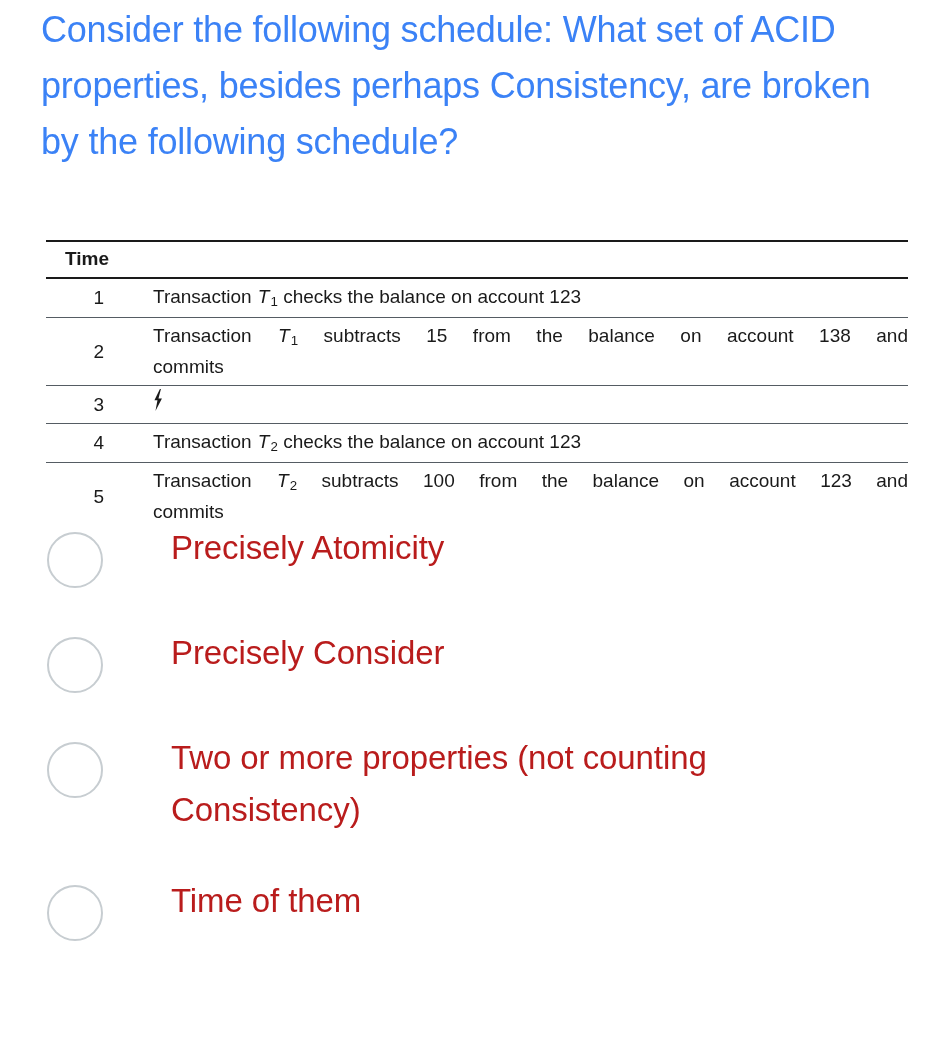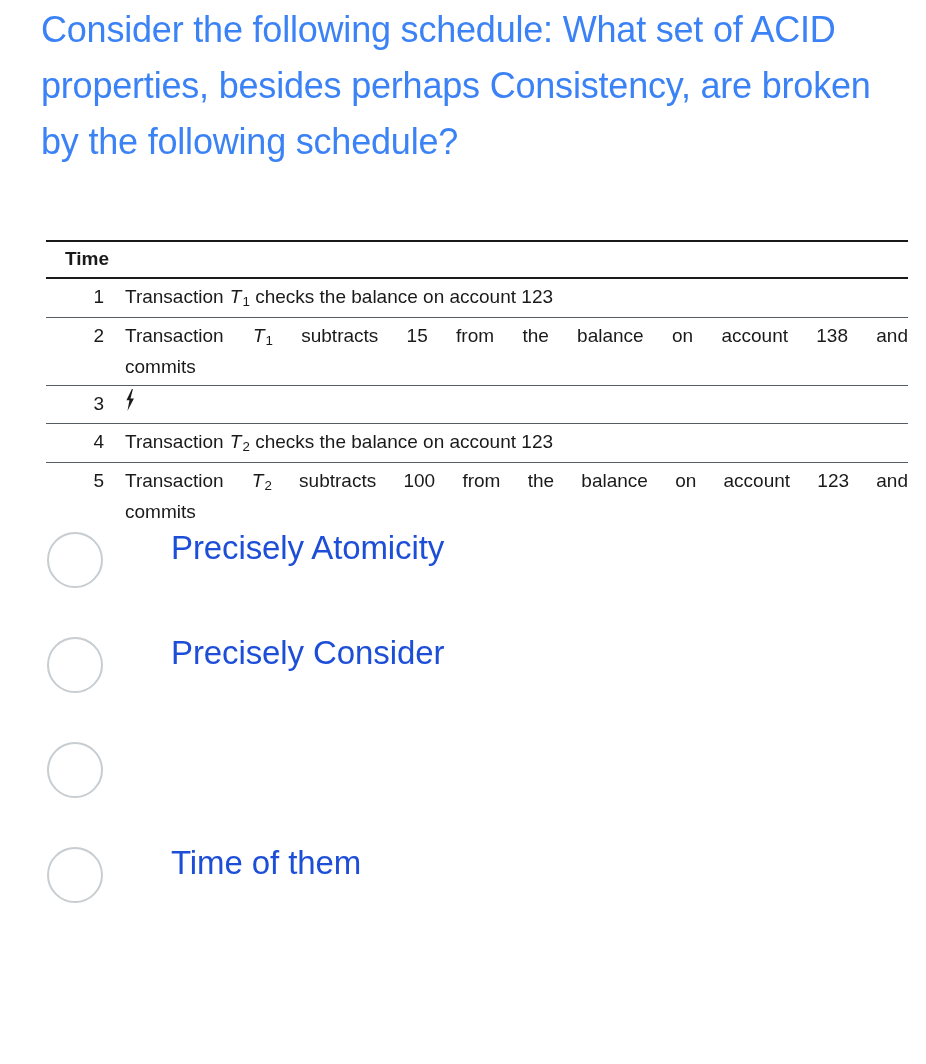--- a/index.html
+++ b/index.html
@@ -47,21 +47,22 @@
   .tbl-rule-mid {
     height: 0;
     border-top: 2px solid #1a1a1a;
   }
   .tbl-rule-row {
     height: 0;
     border-top: 1px solid #555c63;
   }
   .tbl-row {
     display: flex;
-    align-items: flex-start;
+    align-items: center;
+    gap: 28px;
   }
   .tbl-head {
     padding: 6px 0 7px 0;
     font-weight: bold;
   }
   .cell-time {
     width: 79px;
     flex: 0 0 79px;
     text-align: right;
     padding-right: 21px;
@@ -133,21 +134,21 @@
     border: 2px solid #c7cdd1;
     border-radius: 50%;
     background: #ffffff;
     margin-top: 10px;
     margin-left: 6px;
   }
   .answer-label {
     margin-left: 68px;
     font-size: 33px;
     line-height: 52px;
-    color: #1d4ed8;
+    color: #b91c1c;
     font-weight: 400;
     letter-spacing: -0.1px;
     max-width: 700px;
   }
 </style>
 </head>
 <body>
 
 <div class="question-prompt">Consider the following schedule: What set of ACID properties, besides perhaps Consistency, are broken by the following schedule?</div>
 
@@ -220,20 +221,21 @@
   </div>
 
   <div class="answer-option">
     <div class="radio-circle"></div>
     <div class="answer-label">Precisely Consider</div>
   </div>
 
 
   <div class="answer-option">
     <div class="radio-circle"></div>
+    <div class="answer-label">Two or more properties (not counting Consistency)</div>
   </div>
 
   <div class="answer-option">
     <div class="radio-circle"></div>
     <div class="answer-label">Time of them</div>
   </div>
 
 </div>
 
 </body></html>

